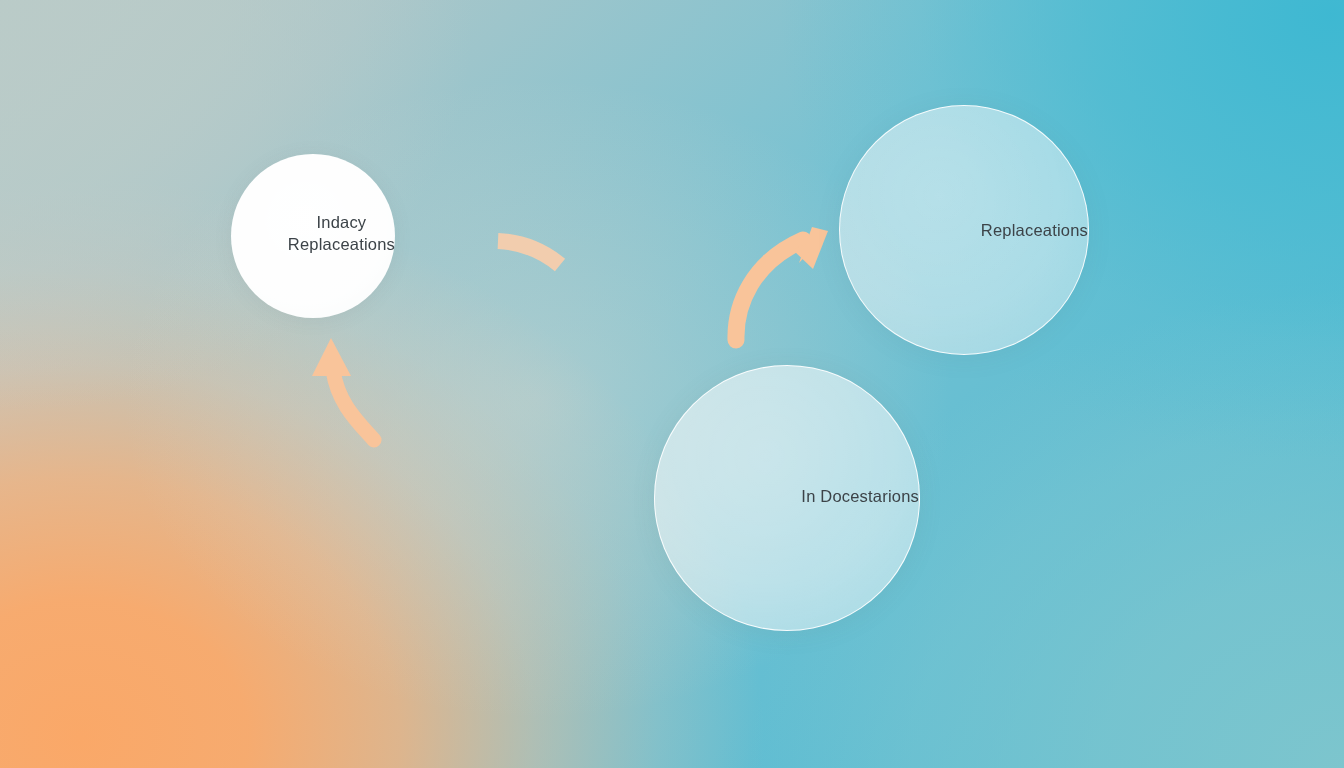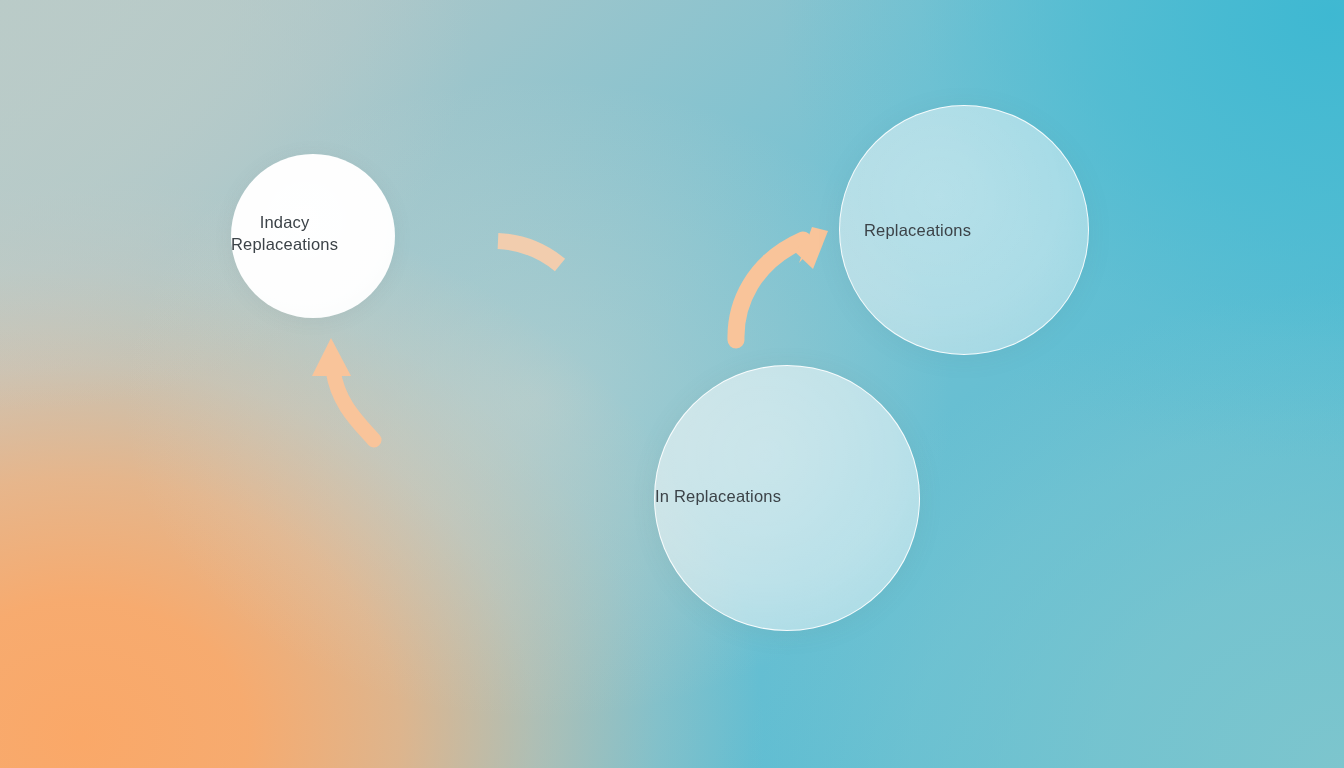--- a/index.html
+++ b/index.html
@@ -67,21 +67,21 @@
                 rgba(226,216,204,0.18) 50%,
                 rgba(226,216,204,0) 80%);
   }
 
   
   .node {
     position: absolute;
     border-radius: 50%;
     display: flex;
     align-items: center;
-    justify-content: flex-start;
+    justify-content: flex-end;
     box-sizing: border-box;
   }
   .node-label {
     text-align: center;
     color: #3c4348;
     letter-spacing: 0.2px;
     line-height: 1.32;
     white-space: pre-line;
   }
 
@@ -176,16 +176,16 @@
   <div class="node" id="node-indacy">
     <div class="node-label">Indacy
 Replaceations</div>
   </div>
 
   <div class="node" id="node-docestarions">
     <div class="node-label">Replaceations</div>
   </div>
 
   <div class="node" id="node-in-docestations">
-    <div class="node-label">In Replaceations</div>
+    <div class="node-label">In Docestarions</div>
   </div>
 
 </div>
 
 </body></html>

